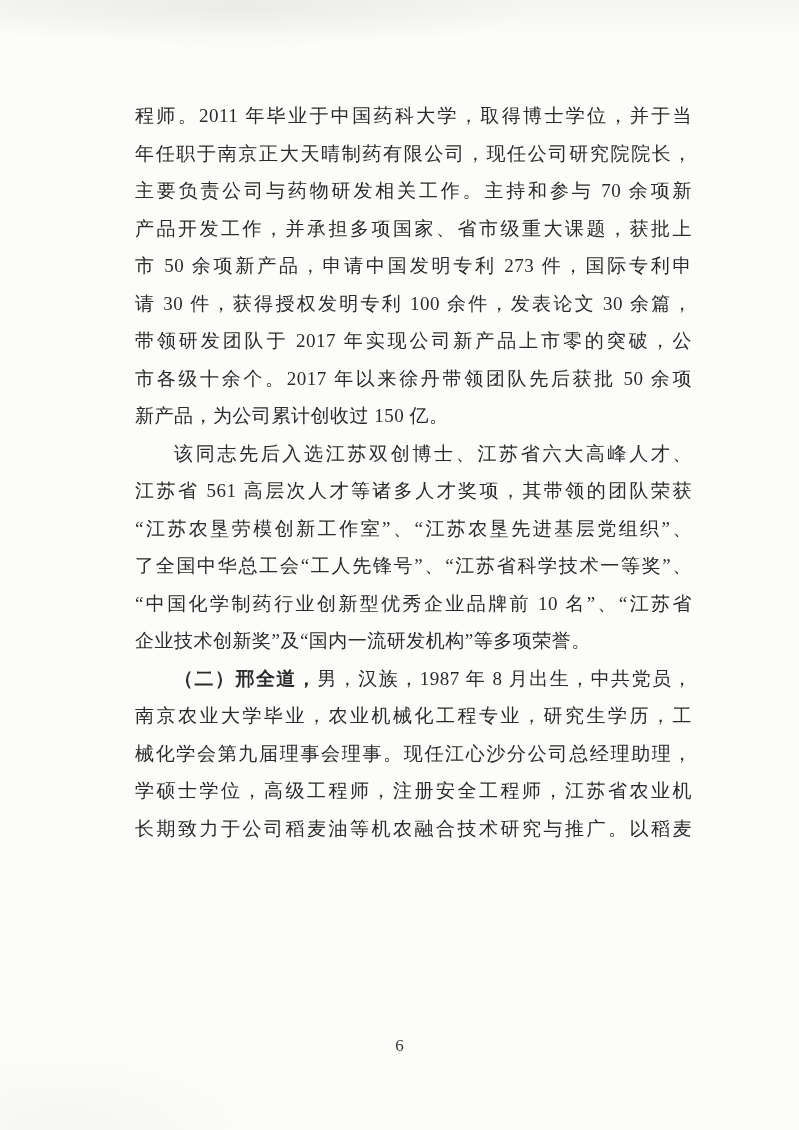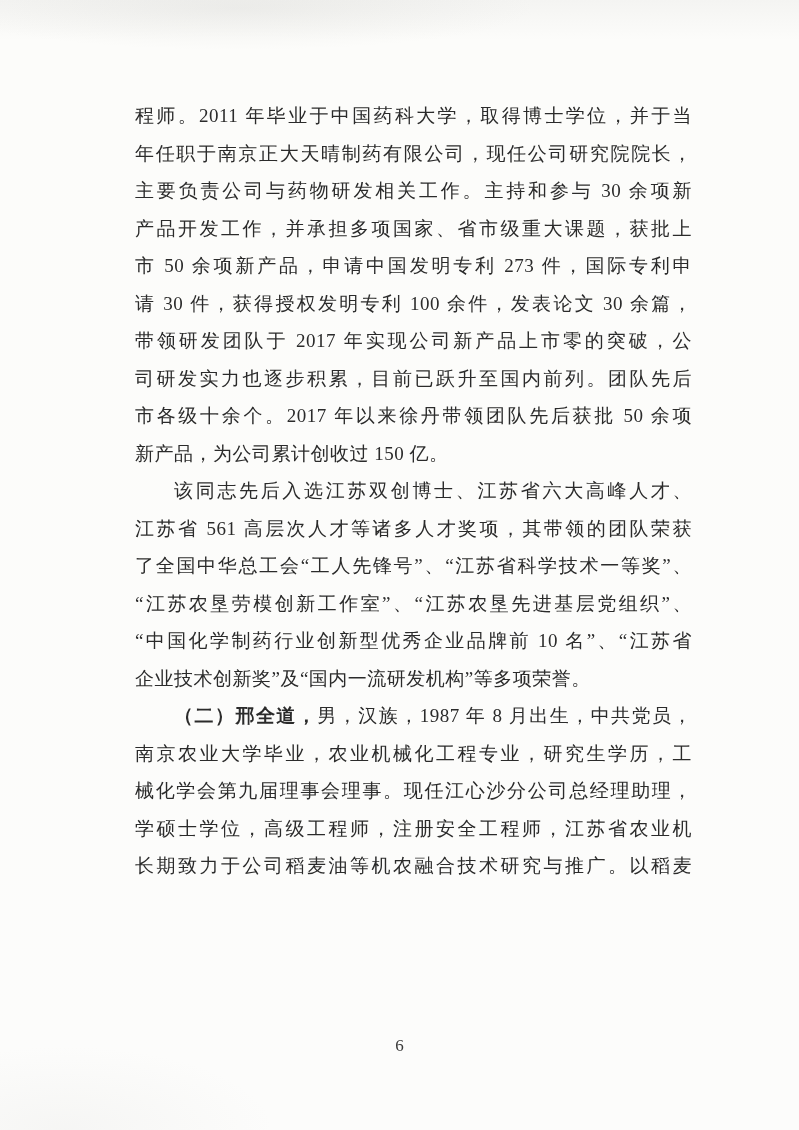--- a/index.html
+++ b/index.html
@@ -55,32 +55,31 @@
     letter-spacing: 0;
   }
 </style>
 </head>
 <body>
 
 <div class="page">
   <div class="text-block">
       <div class="line">程师。2011 年毕业于中国药科大学，取得博士学位，并于当</div>
       <div class="line">年任职于南京正大天晴制药有限公司，现任公司研究院院长，</div>
-      <div class="line">主要负责公司与药物研发相关工作。主持和参与 30 余项新</div>
+      <div class="line">主要负责公司与药物研发相关工作。主持和参与 70 余项新</div>
       <div class="line">产品开发工作，并承担多项国家、省市级重大课题，获批上</div>
       <div class="line">市 50 余项新产品，申请中国发明专利 273 件，国际专利申</div>
       <div class="line">请 30 件，获得授权发明专利 100 余件，发表论文 30 余篇，</div>
       <div class="line">带领研发团队于 2017 年实现公司新产品上市零的突破，公</div>
-      <div class="line">司研发实力也逐步积累，目前已跃升至国内前列。团队先后</div>
       <div class="line">市各级十余个。2017 年以来徐丹带领团队先后获批 50 余项</div>
       <div class="line para-end">新产品，为公司累计创收过 150 亿。</div>
       <div class="line indent">该同志先后入选江苏双创博士、江苏省六大高峰人才、</div>
       <div class="line">江苏省 561 高层次人才等诸多人才奖项，其带领的团队荣获</div>
+      <div class="line">“江苏农垦劳模创新工作室”、“江苏农垦先进基层党组织”、</div>
       <div class="line">了全国中华总工会“工人先锋号”、“江苏省科学技术一等奖”、</div>
-      <div class="line">“江苏农垦劳模创新工作室”、“江苏农垦先进基层党组织”、</div>
       <div class="line">“中国化学制药行业创新型优秀企业品牌前 10 名”、“江苏省</div>
       <div class="line para-end">企业技术创新奖”及“国内一流研发机构”等多项荣誉。</div>
       <div class="line indent"><span class="bold">（二）邢全道，</span>男，汉族，1987 年 8 月出生，中共党员，</div>
       <div class="line">南京农业大学毕业，农业机械化工程专业，研究生学历，工</div>
       <div class="line">械化学会第九届理事会理事。现任江心沙分公司总经理助理，</div>
       <div class="line">学硕士学位，高级工程师，注册安全工程师，江苏省农业机</div>
       <div class="line">长期致力于公司稻麦油等机农融合技术研究与推广。以稻麦</div>
     </div>
   <div class="page-number">6</div>
 </div>

